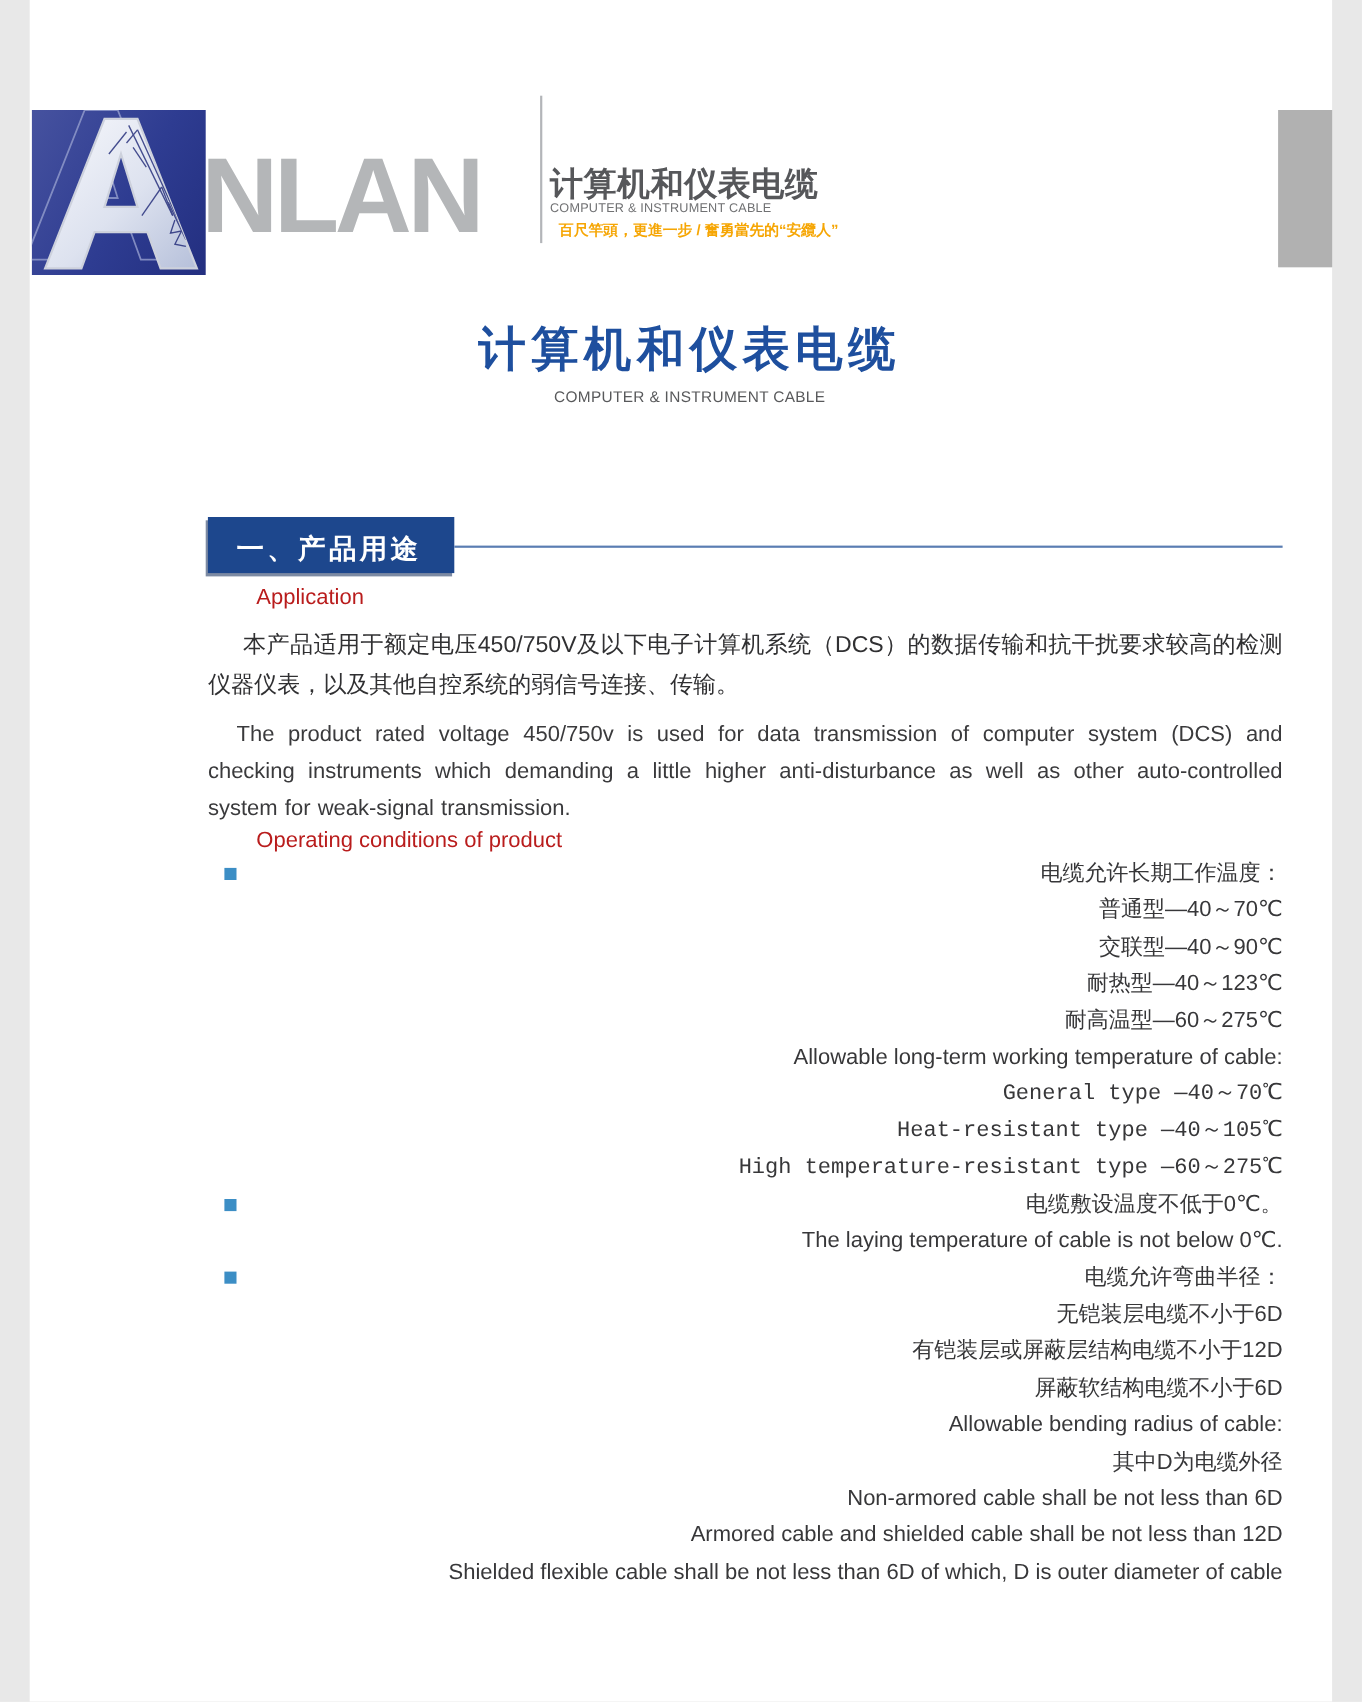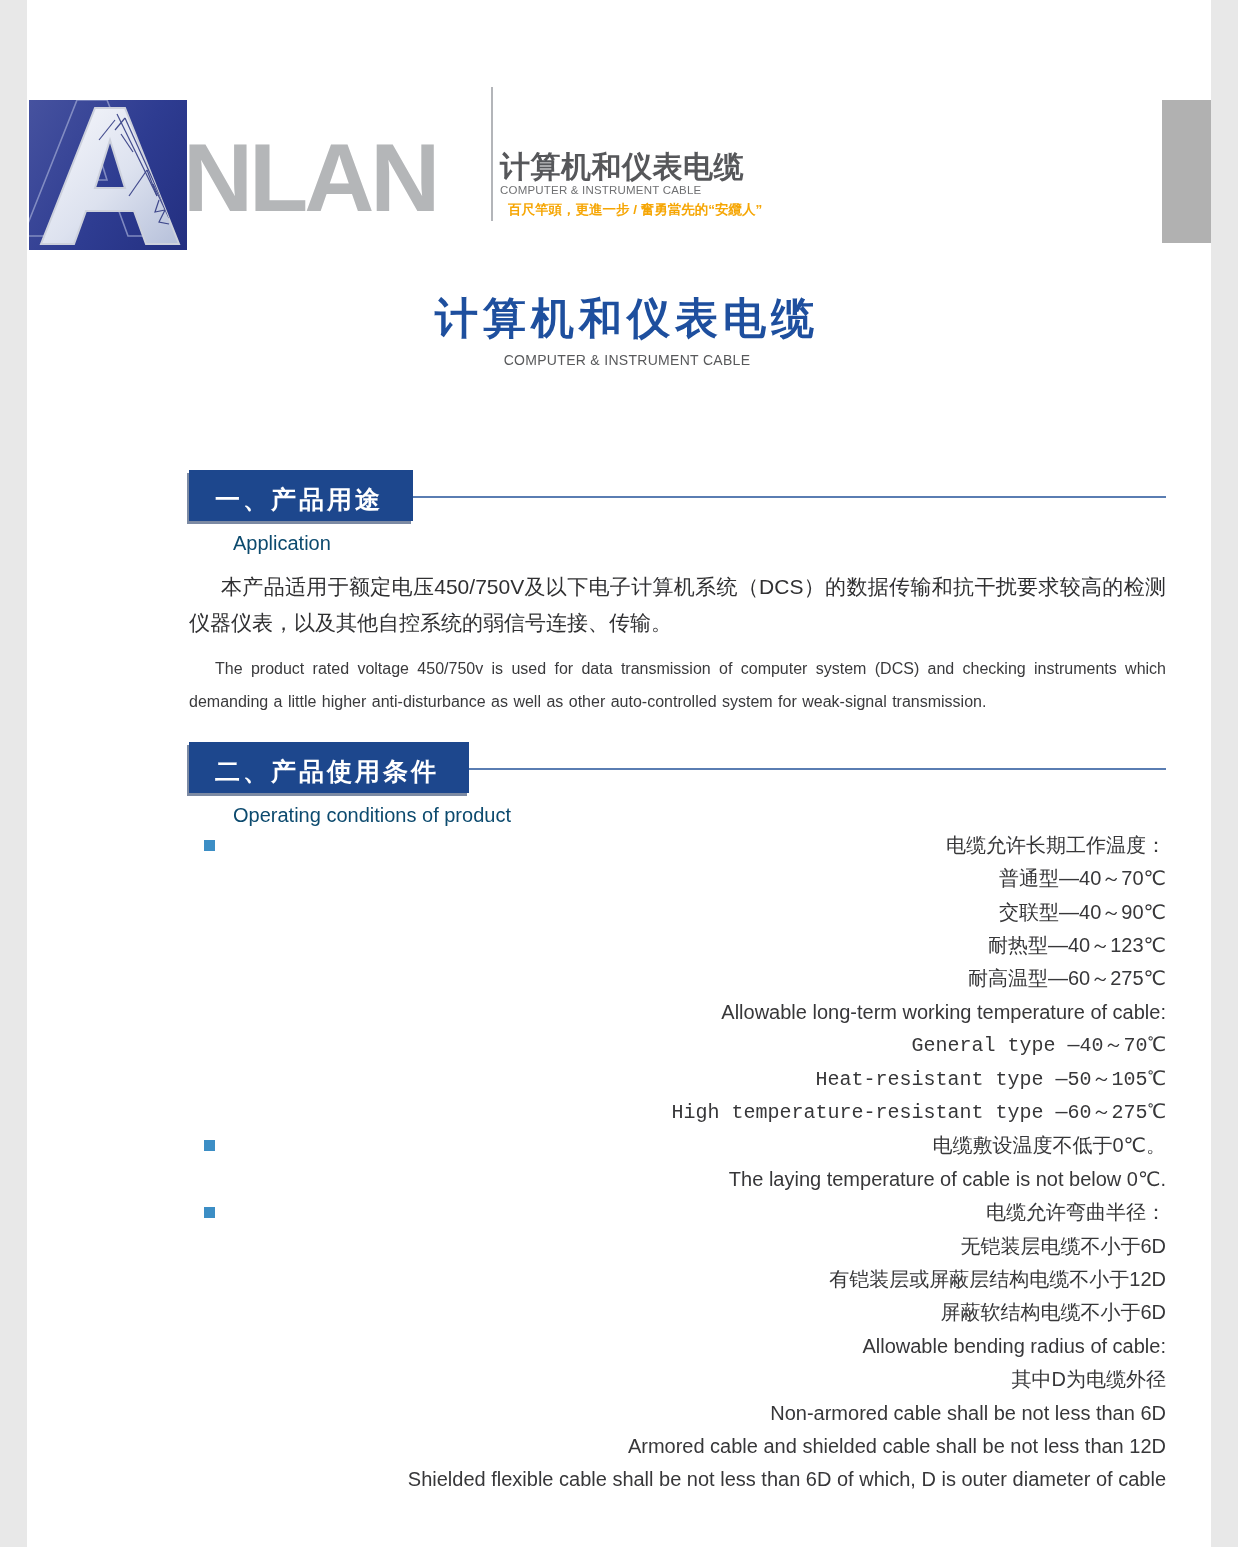--- a/index.html
+++ b/index.html
@@ -28,24 +28,24 @@
   .title-en{margin-top:8px;font-size:14px;color:#58595b;letter-spacing:0.3px;}
   
   .sec{position:absolute;left:162px;width:977px;}
   .sec1{top:470px;}
   .sec2{top:742px;}
   .sec-head{display:flex;align-items:center;}
   .sec-box{background:#1d478d;color:#ffffff;font-size:25px;line-height:1.15;font-weight:700;
     letter-spacing:3px;padding:15px 30px 7px 26px;white-space:nowrap;
     box-shadow:-2px 3px 0 rgba(16,42,88,0.55);}
   .sec-rule{flex:1;border-top:2px solid #5a7db2;margin-top:3px;}
-  .sub-label{margin:8px 0 0 44px;font-size:20px;line-height:28px;color:#0c4a6e;}
+  .sub-label{margin:8px 0 0 44px;font-size:20px;line-height:28px;color:#b91c1c;}
   .para-cn{margin-top:12px;font-size:21px;line-height:36px;color:#303032;
     text-align:justify;text-indent:32px;}
-  .para-en{margin-top:11px;font-size:16px;line-height:33.5px;color:#3a3a3c;
+  .para-en{margin-top:11px;font-size:20px;line-height:33.5px;color:#3a3a3c;
     text-align:justify;text-indent:26px;word-spacing:1px;}
   .items{margin-top:0;text-align:right;}
   .li{position:relative;padding-left:45px;font-size:20px;line-height:33.4px;color:#373739;}
   .li .sq{position:absolute;left:15px;top:11px;width:11px;height:11px;background:#3c8ec5;}
   .li.ind-a{padding-left:128px;font-family:Liberation Mono, monospace;}
   .li.ind-b{padding-left:106px;}
 </style>
 </head>
 <body>
 
@@ -106,35 +106,31 @@
     <div class="sec-head">
       <div class="sec-box">一、产品用途</div>
       <div class="sec-rule"></div>
     </div>
     <div class="sub-label">Application</div>
     <div class="para-cn">本产品适用于额定电压450/750V及以下电子计算机系统（DCS）的数据传输和抗干扰要求较高的检测仪器仪表，以及其他自控系统的弱信号连接、传输。</div>
     <div class="para-en">The product rated voltage 450/750v is used for data transmission of computer system (DCS) and checking instruments which demanding a little higher anti-disturbance as well as other auto-controlled system for weak-signal transmission.</div>
   </div>
 
   <div class="sec sec2">
-    <div class="sec-head">
-      <div class="sec-box">二、产品使用条件</div>
-      <div class="sec-rule"></div>
-    </div>
     <div class="sub-label">Operating conditions of product</div>
 
     <div class="items">
       <div class="li"><span class="sq"></span><span>电缆允许长期工作温度：</span></div>
       <div class="li"><span>普通型—40～70℃</span></div>
       <div class="li"><span>交联型—40～90℃</span></div>
       <div class="li"><span>耐热型—40～123℃</span></div>
       <div class="li"><span>耐高温型—60～275℃</span></div>
       <div class="li"><span>Allowable long-term working temperature of cable:</span></div>
       <div class="li ind-a"><span>General type —40～70℃</span></div>
-      <div class="li ind-a"><span>Heat-resistant type —50～105℃</span></div>
+      <div class="li ind-a"><span>Heat-resistant type —40～105℃</span></div>
       <div class="li ind-a"><span>High temperature-resistant type —60～275℃</span></div>
       <div class="li"><span class="sq"></span><span>电缆敷设温度不低于0℃。</span></div>
       <div class="li"><span>The laying temperature of cable is not below 0℃.</span></div>
       <div class="li"><span class="sq"></span><span>电缆允许弯曲半径：</span></div>
       <div class="li"><span>无铠装层电缆不小于6D</span></div>
       <div class="li"><span>有铠装层或屏蔽层结构电缆不小于12D</span></div>
       <div class="li"><span>屏蔽软结构电缆不小于6D</span></div>
       <div class="li"><span>Allowable bending radius of cable:</span></div>
       <div class="li"><span>其中D为电缆外径</span></div>
       <div class="li ind-b"><span>Non-armored cable shall be not less than 6D</span></div>

